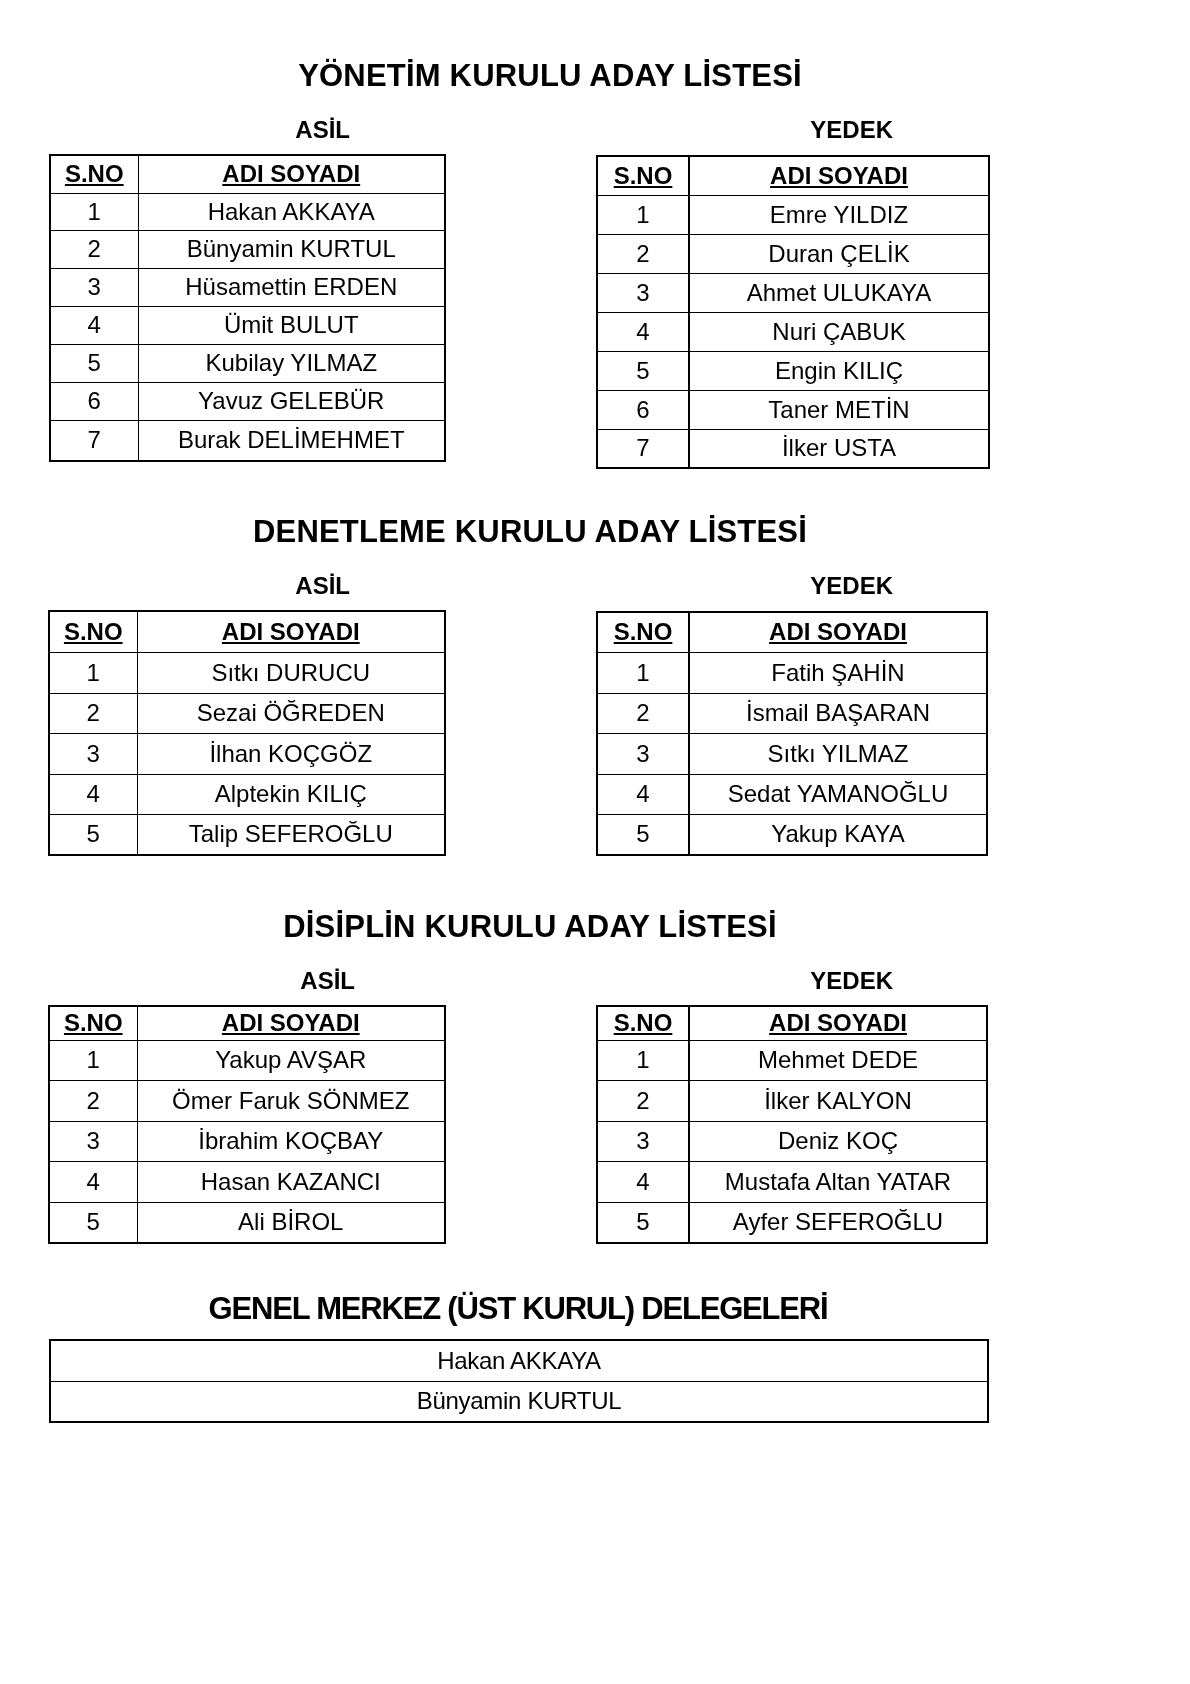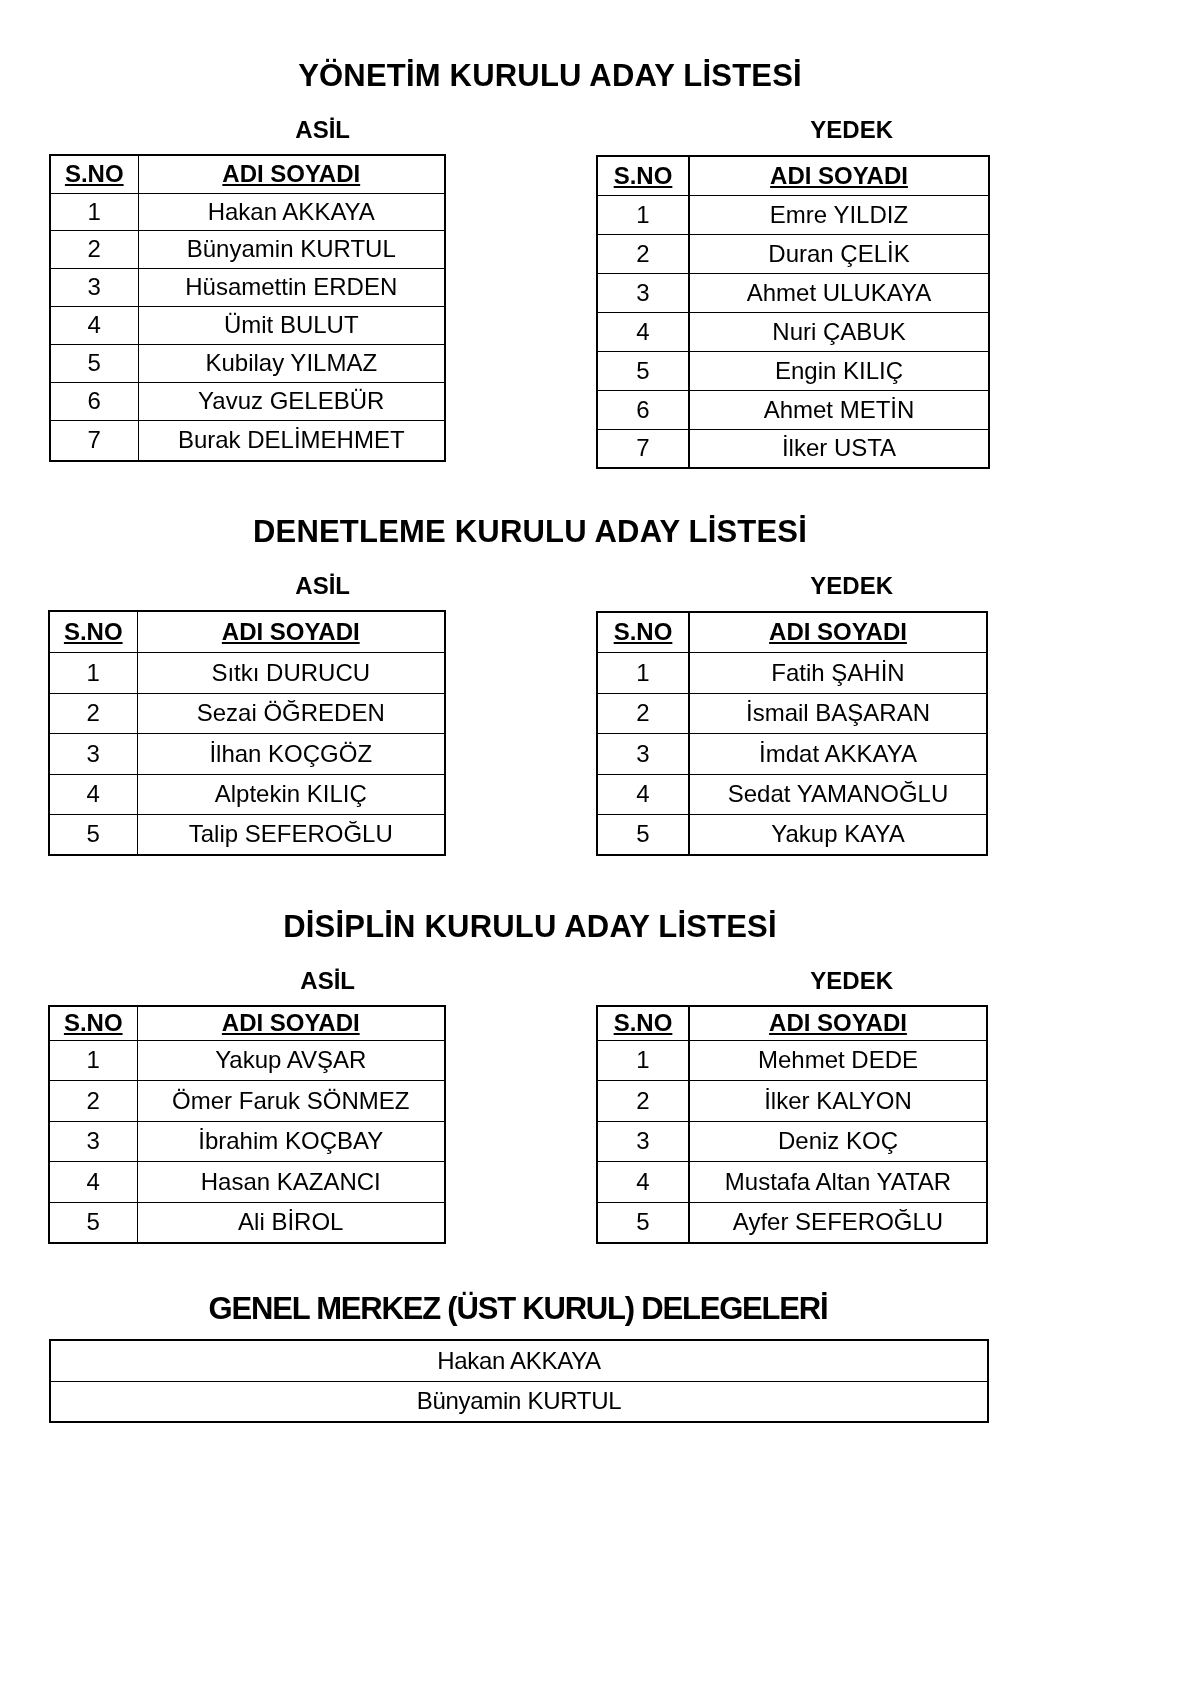--- a/index.html
+++ b/index.html
@@ -99,21 +99,21 @@
   <tr style="height:39px;">
         <td class="sno">4</td>
         <td>Nuri ÇABUK</td>
       </tr>
   <tr style="height:39px;">
         <td class="sno">5</td>
         <td>Engin KILIÇ</td>
       </tr>
   <tr style="height:39px;">
         <td class="sno">6</td>
-        <td>Ahmet METİN</td>
+        <td>Taner METİN</td>
       </tr>
   <tr style="height:39px;">
         <td class="sno">7</td>
         <td>İlker USTA</td>
       </tr>
 </tbody>
   </table>
 
 <div class="title" style="top:514px;left:-20px;width:1100px;">DENETLEME KURULU ADAY LİSTESİ</div>
 <div class="subtitle" style="left:140px;width:210px;top:572px;">ASİL</div>
@@ -157,21 +157,21 @@
   <tr style="height:41px;">
         <td class="sno">1</td>
         <td>Fatih ŞAHİN</td>
       </tr>
   <tr style="height:40px;">
         <td class="sno">2</td>
         <td>İsmail BAŞARAN</td>
       </tr>
   <tr style="height:41px;">
         <td class="sno">3</td>
-        <td>İmdat AKKAYA</td>
+        <td>Sıtkı YILMAZ</td>
       </tr>
   <tr style="height:40px;">
         <td class="sno">4</td>
         <td>Sedat YAMANOĞLU</td>
       </tr>
   <tr style="height:41px;">
         <td class="sno">5</td>
         <td>Yakup KAYA</td>
       </tr>
 </tbody>

